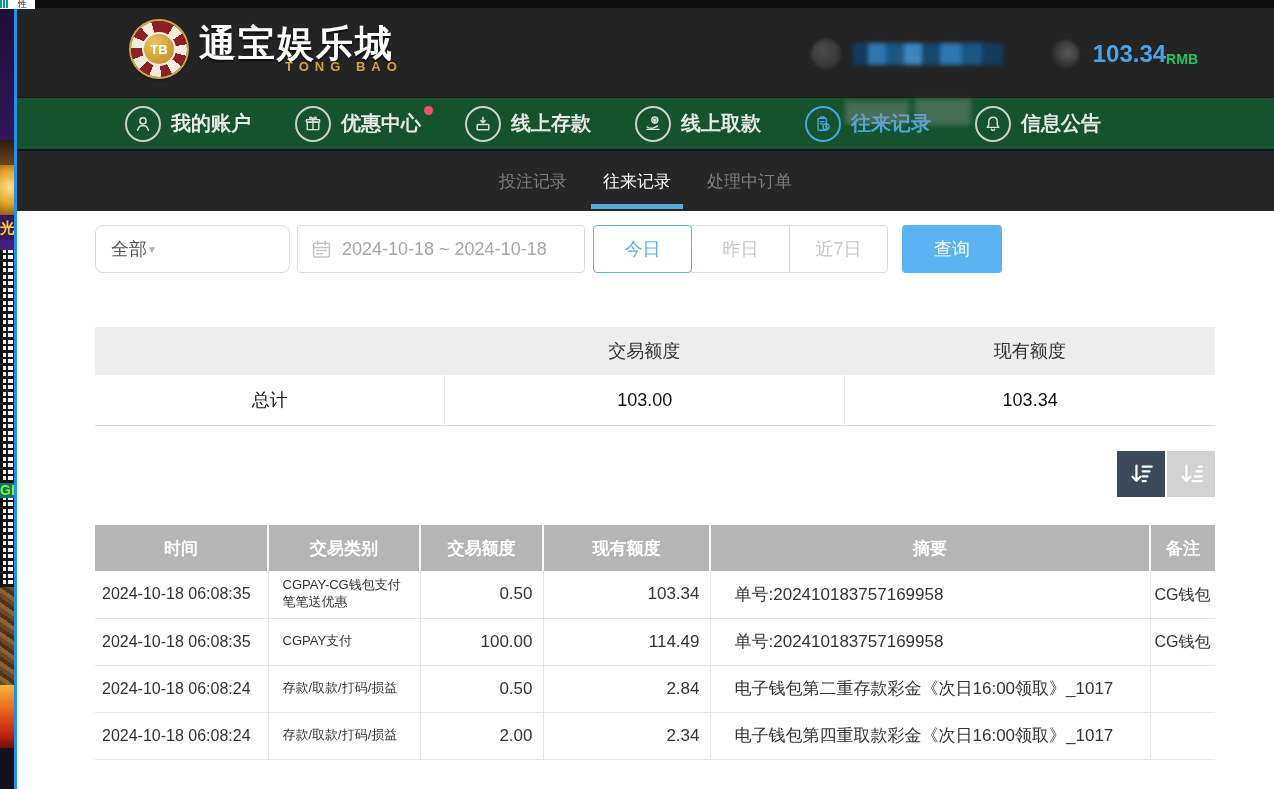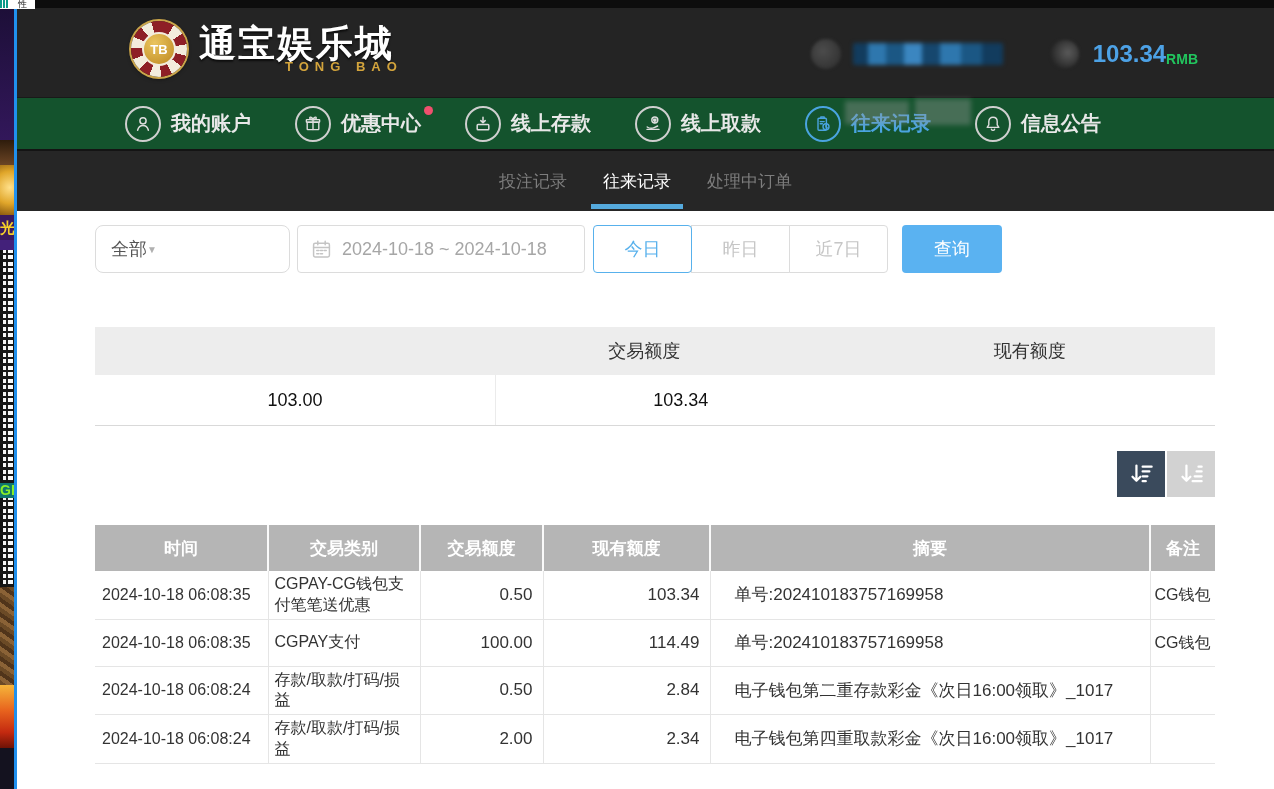--- a/index.html
+++ b/index.html
@@ -139,21 +139,21 @@
 
   
   table.records { margin-top:28px; width:1120px; border-collapse:collapse; table-layout:fixed; }
   .records thead th { height:46px; background:#b5b5b5; color:#fff; font-size:17px; font-weight:bold;
     border-right:2px solid #fafafa; }
   .records thead th:last-child { border-right:none;margin-top:20px; }
   .records tbody td { height:47px; border-bottom:1px solid #e5e5e5; border-right:1px solid #e5e5e5;
     font-size:17px; color:#333; background:#fff; }
   .records tbody td:last-child { border-right:none; }
   .records td.c-time { font-size:16px; padding-left:7px; white-space:nowrap; }
-  .records td.c-type { padding:3px 6px; font-size:16px; line-height:1.3; }
+  .records td.c-type { padding:3px 14px; font-size:13px; line-height:1.3; }
   .records td.c-amt, .records td.c-bal { text-align:right; padding-right:10px; }
   .records td.c-sum { padding-left:24px; }
   .records td.c-note { padding:2px 4px; font-size:16px; line-height:1.2; word-break:break-all; }
 
   
   .pagination { position:relative; margin-top:31px; height:40px; }
   .pg-btn { position:absolute; top:0; height:30px; background:#fff; border:1px solid #d9d9d9;
     border-radius:4px; cursor:pointer; }
   .pg-1 { left:352px; width:53px; }
   .pg-2 { left:422px; width:52px; }
@@ -314,20 +314,21 @@
           <button class="search-btn">查询</button>
         </div>
 
         <div class="summary">
           <div class="sum-head">
             <div class="sum-cell sc1"></div>
             <div class="sum-cell sc2">交易额度</div>
             <div class="sum-cell sc3">现有额度</div>
           </div>
           <div class="sum-row">
+            <div class="sum-cell sc1">总计</div>
             <div class="sum-cell sc2">103.00</div>
             <div class="sum-cell sc3">103.34</div>
           </div>
         </div>
 
         <div class="sort-row">
           <button class="sort-btn desc">
             <svg viewBox="0 0 24 24" width="27" height="27" fill="none" stroke="currentColor" stroke-width="2" stroke-linecap="round" stroke-linejoin="round">
               <path d="M7.5 4v13.5 M4 14l3.5 3.5L11 14"></path>
               <path d="M13 5h8 M13 9.3h6 M13 13.6h4.3 M13 17.9h2.8"></path>

